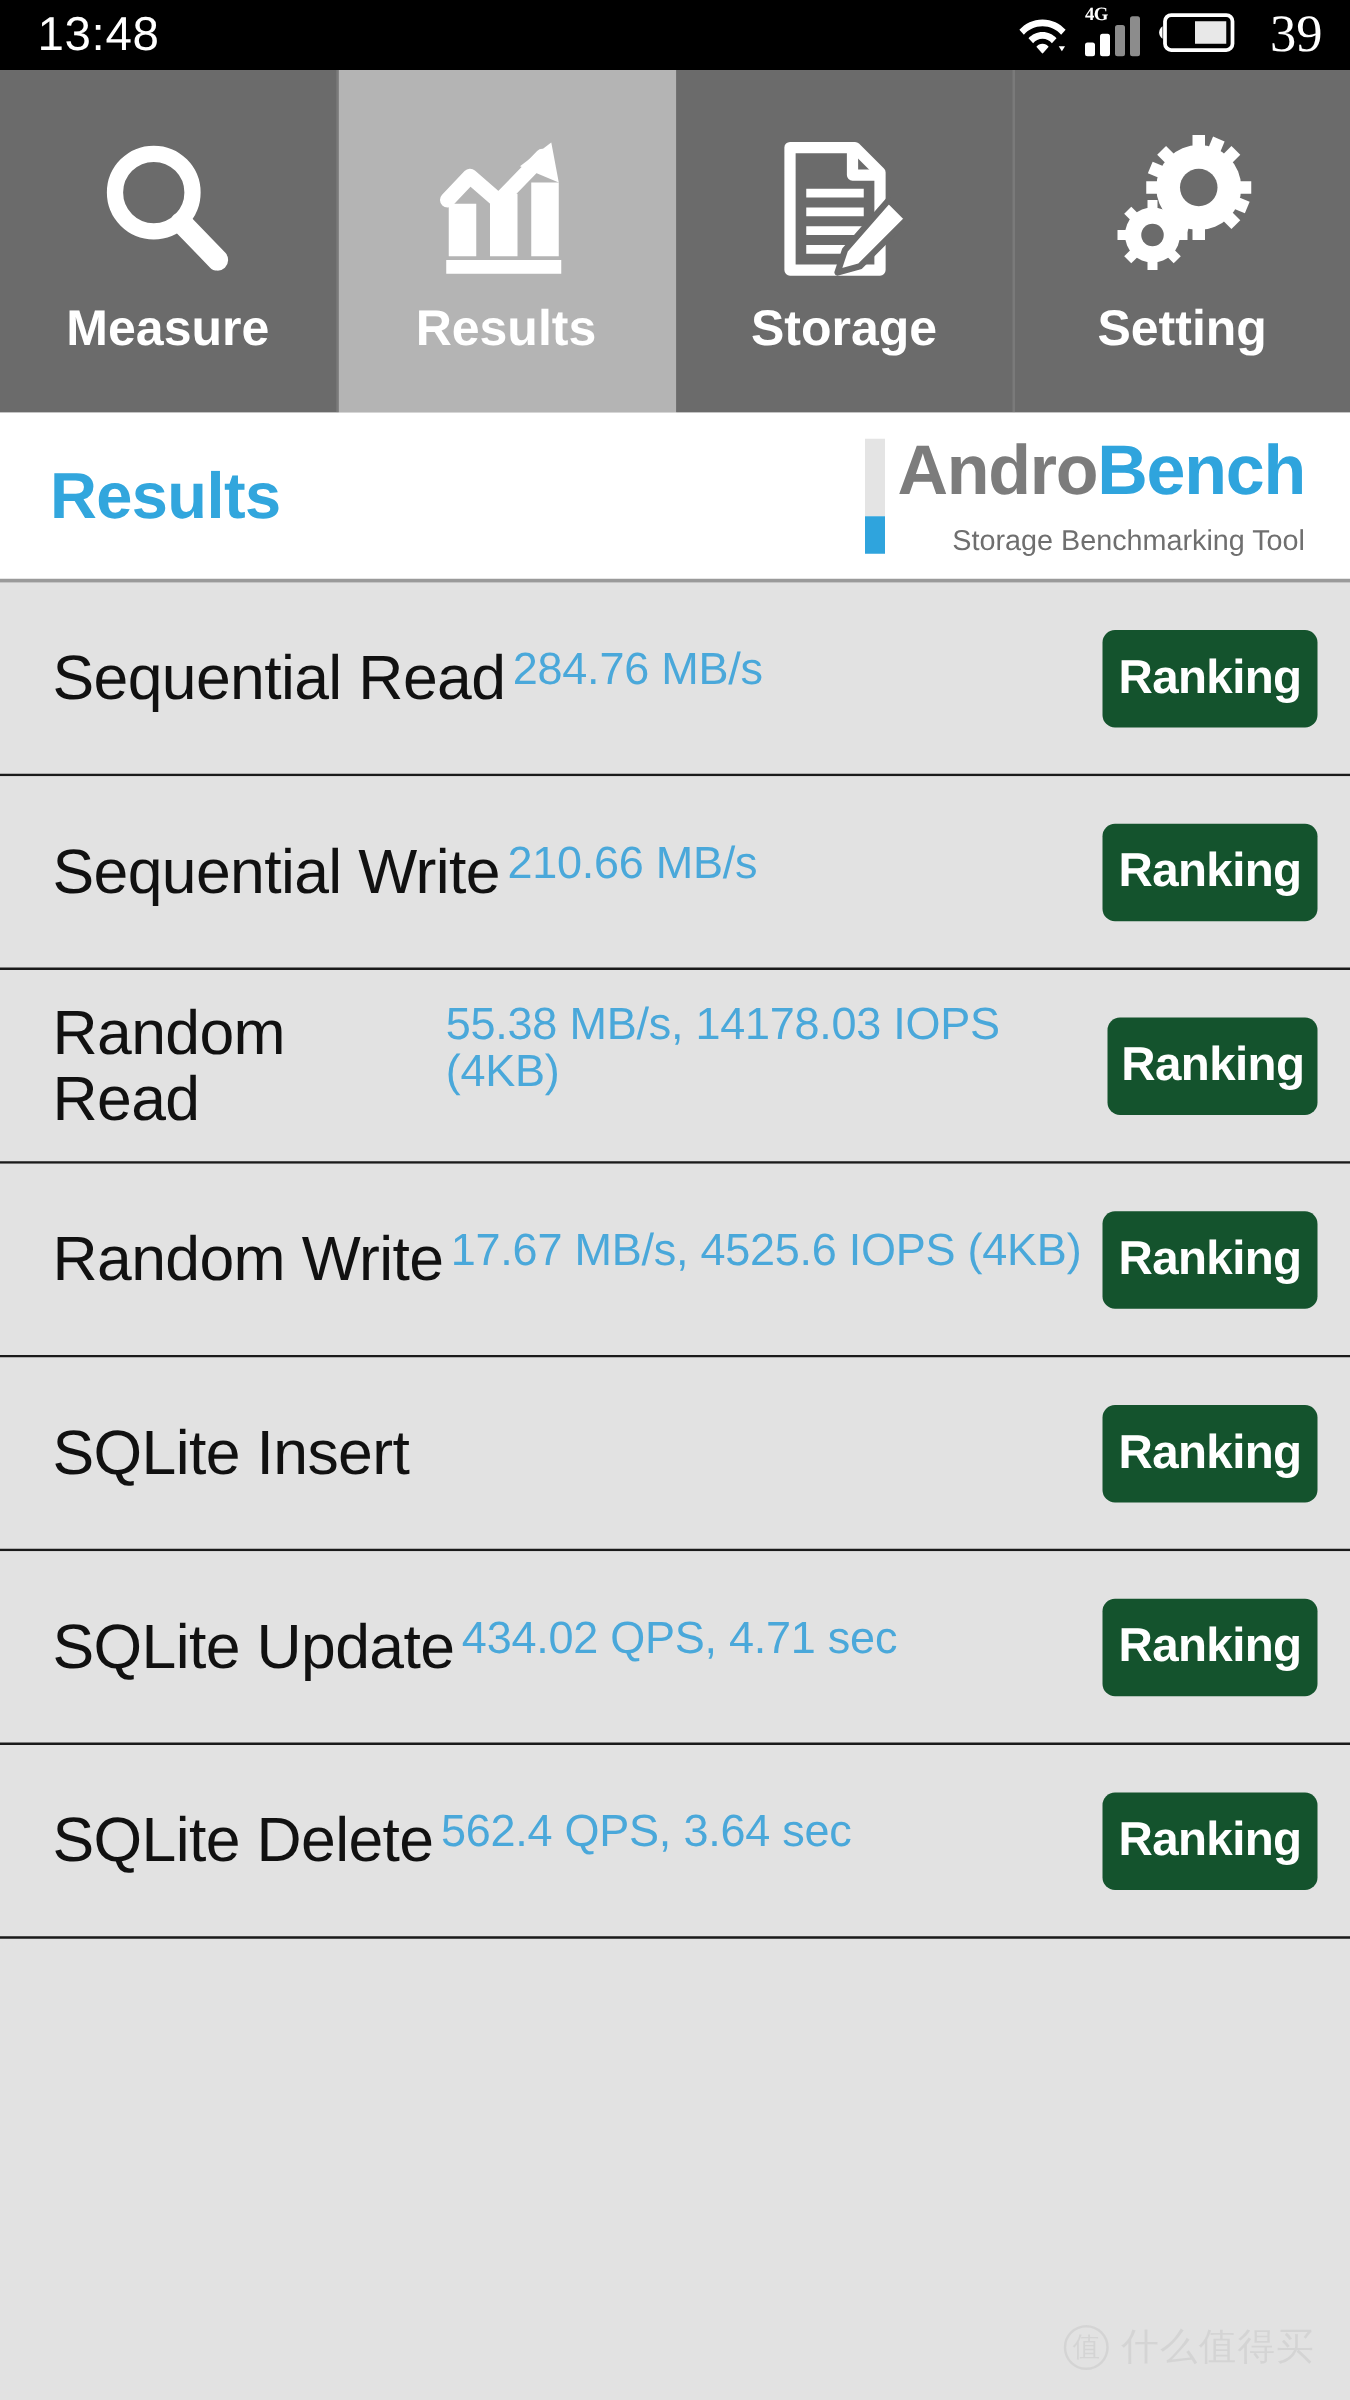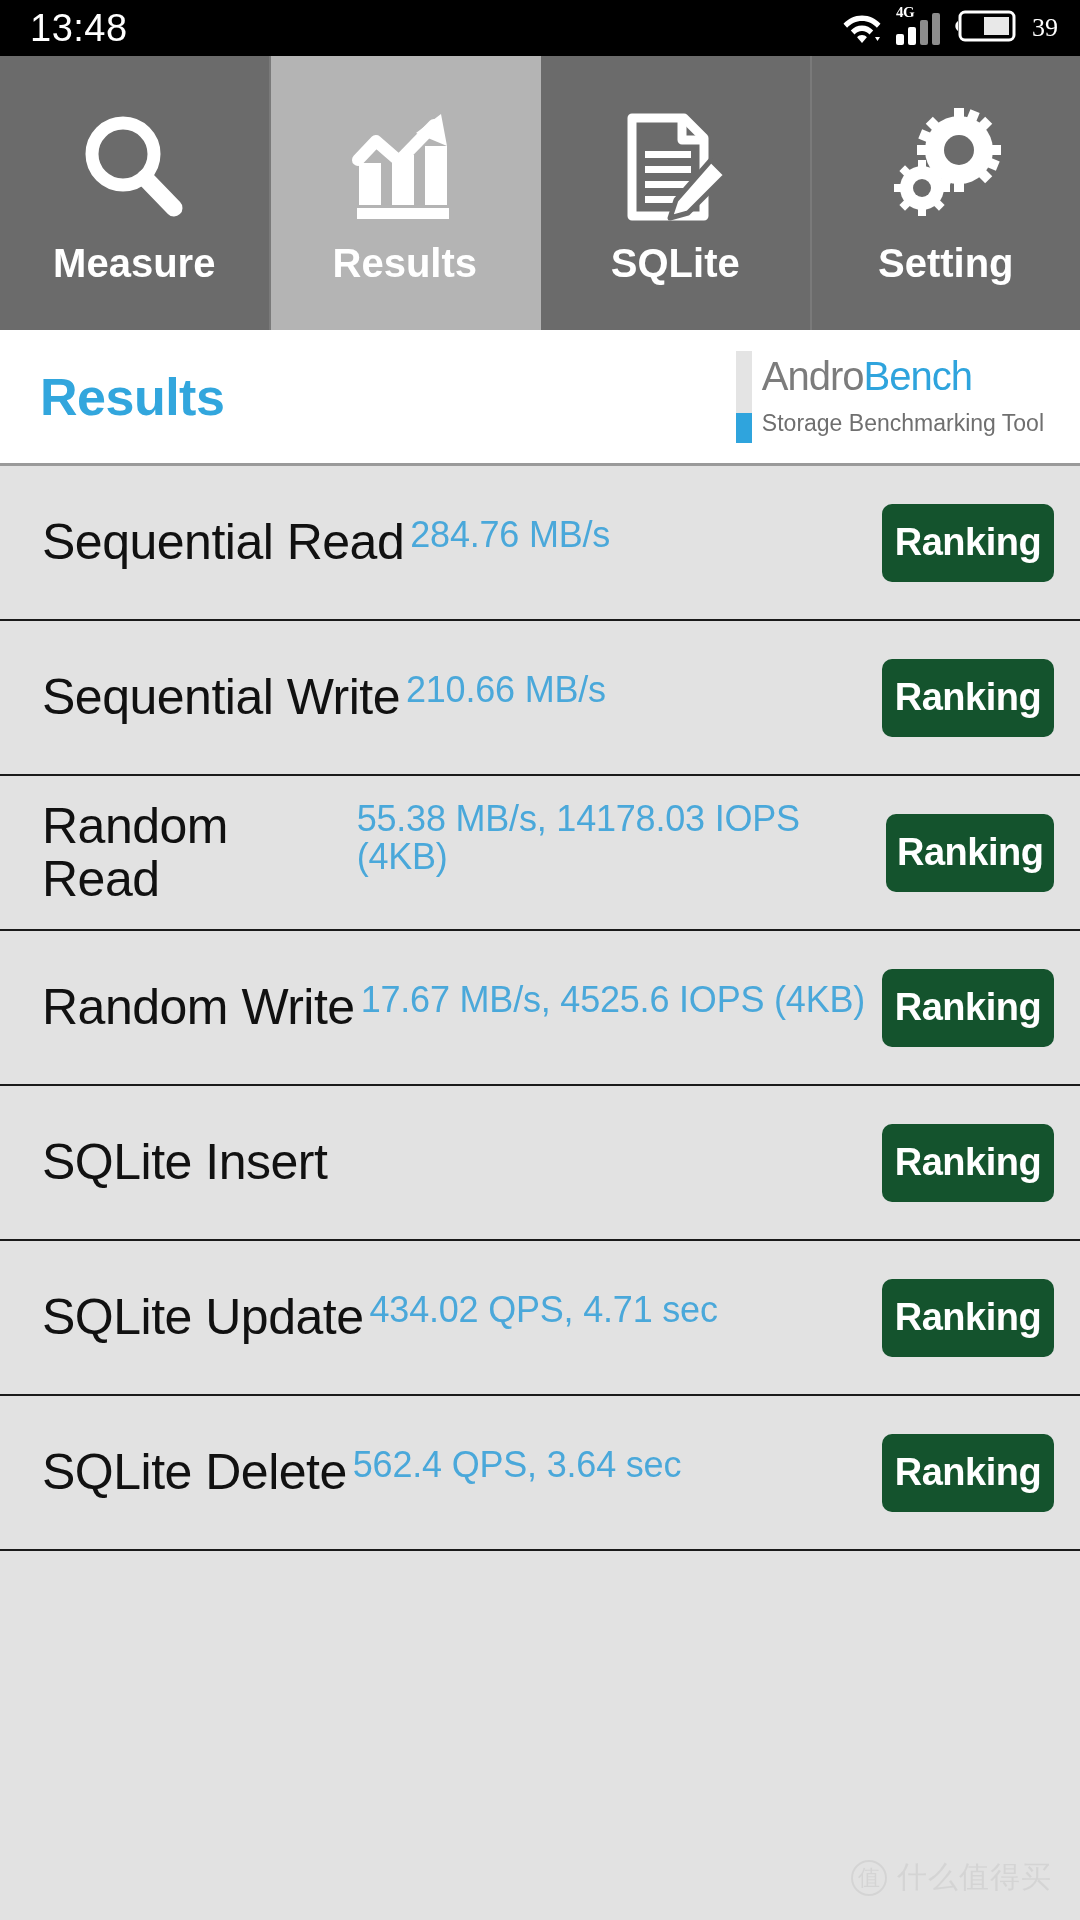--- a/index.html
+++ b/index.html
@@ -59,23 +59,23 @@
   .bar {
     width: 8px;
     border-radius: 2px;
     background: #fff;
   }
   .bar.b1 { height: 11px; }
   .bar.b2 { height: 18px; }
   .bar.b3 { height: 25px; background: #8c8c8c; }
   .bar.b4 { height: 32px; background: #8c8c8c; }
   .batt-num {
-    font-size: 26px;
+    font-size: 42px;
     line-height: 1;
-    margin-left: 2px;
+    margin-left: 14px;
   }
 
   
   .tabbar {
     display: flex;
     height: 274px;
     flex: 0 0 274px;
     background: #6b6b6b;
   }
   .tab {
@@ -139,23 +139,23 @@
     flex-direction: column;
   }
   .brand-bar .top { flex: 1 1 auto; background: #e4e4e4; }
   .brand-bar .bot { height: 30px; background: #2fa4dd; }
   .brand-text {
     display: flex;
     flex-direction: column;
     justify-content: center;
   }
   .brand-name {
-    font-size: 40px;
+    font-size: 56px;
     line-height: 1.02;
-    font-weight: 400;
+    font-weight: 700;
     letter-spacing: -1px;
     white-space: nowrap;
   }
   .brand-name .andro { color: #7c7c7c; }
   .brand-name .bench { color: #2fa4dd; }
   .brand-sub {
     font-size: 23px;
     color: #6f6f6f;
     text-align: right;
     letter-spacing: 0px;
@@ -313,21 +313,21 @@
         <svg width="118" height="118" viewBox="0 0 118 118">
           <path d="M16 10 H68 L88 30 V108 H16 Z" fill="none" stroke="#fff" stroke-width="9" stroke-linejoin="round"></path>
           <path d="M66 10 V32 H88" fill="none" stroke="#fff" stroke-width="9" stroke-linejoin="round"></path>
           <rect x="29" y="43" width="46" height="7" fill="#fff"></rect>
           <rect x="29" y="58" width="46" height="7" fill="#fff"></rect>
           <rect x="29" y="73" width="46" height="7" fill="#fff"></rect>
           <rect x="29" y="88" width="32" height="7" fill="#fff"></rect>
           <path d="M95 52 L110 67 L72 105 L54 110 L60 92 Z" fill="#fff" stroke="#6b6b6b" stroke-width="5" stroke-linejoin="round"></path>
         </svg>
       </div>
-      <div class="tab-label">SQLite</div>
+      <div class="tab-label">Storage</div>
     </div>
 
     <div class="tab">
       <div class="tab-icon">
         <svg width="118" height="118" viewBox="0 0 118 118">
           <g fill="#fff">
             <circle cx="72" cy="42" r="34"></circle>
             <g>
               <rect x="67" y="0" width="10" height="84"></rect>
               <rect x="30" y="37" width="84" height="10"></rect>

